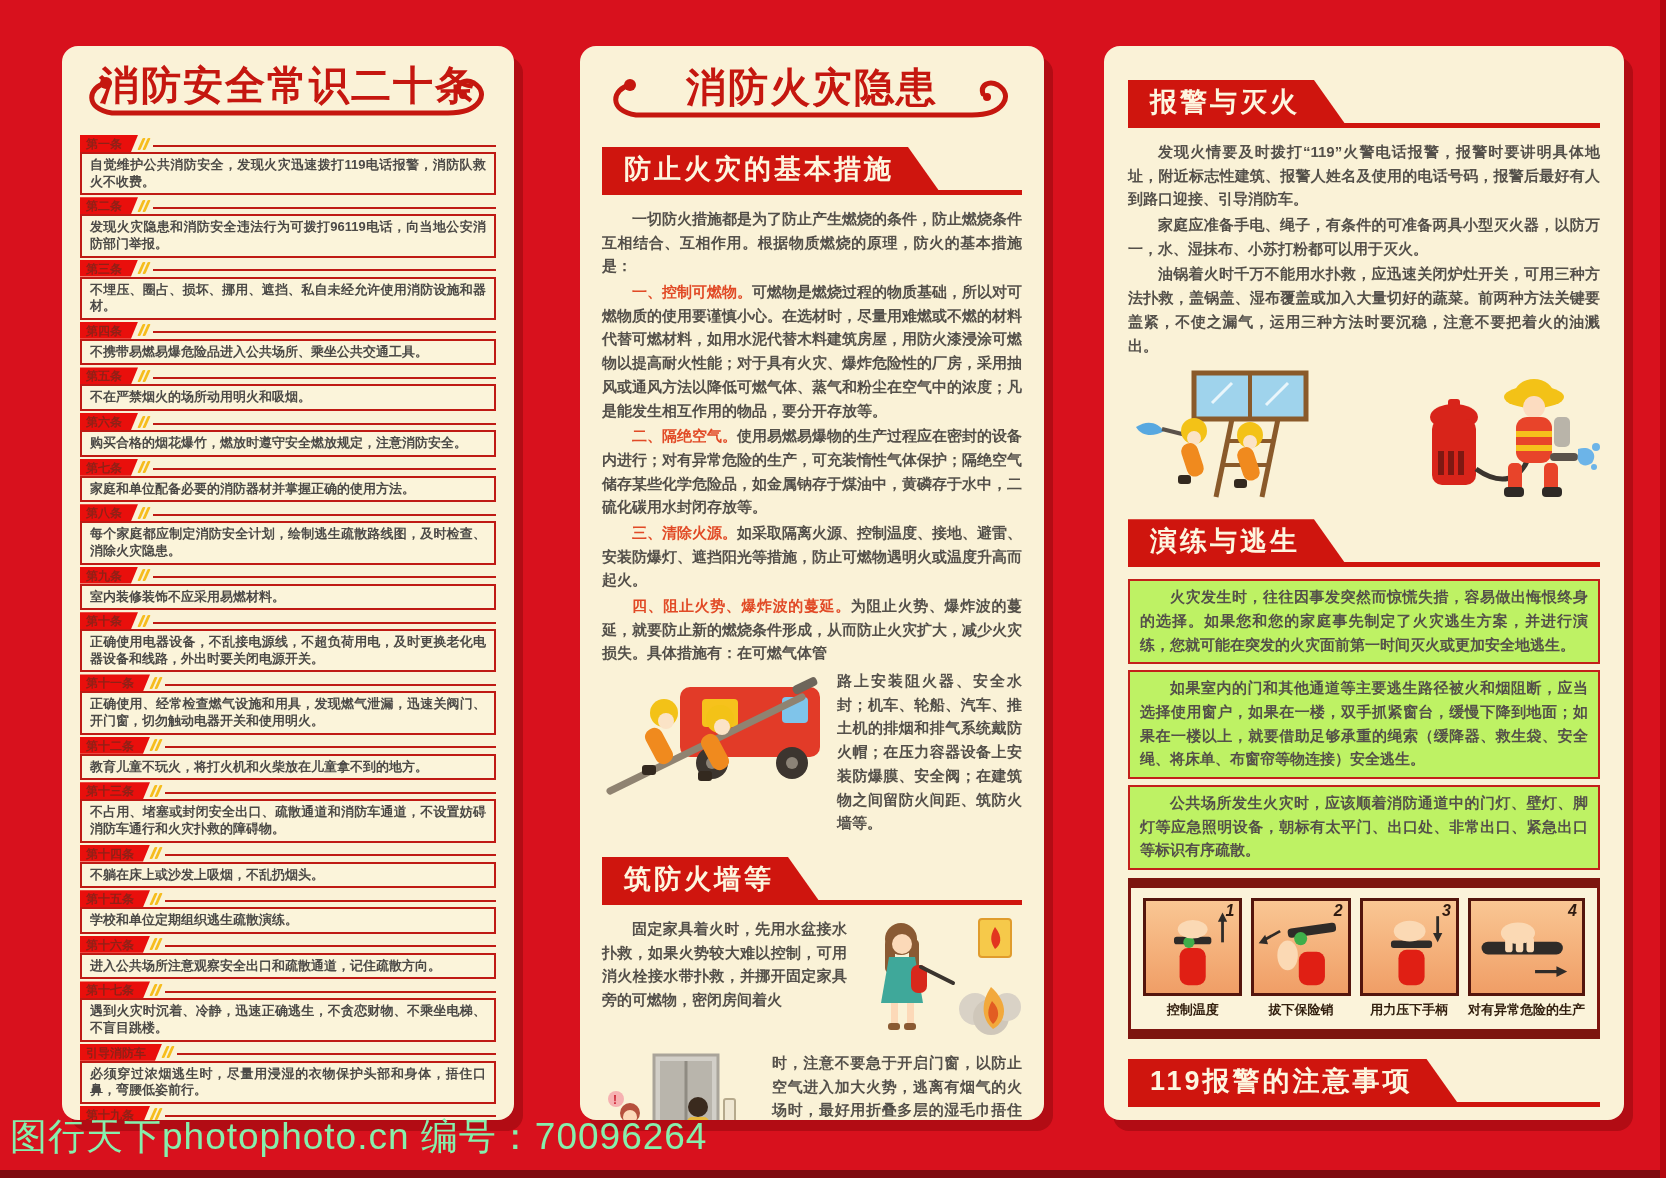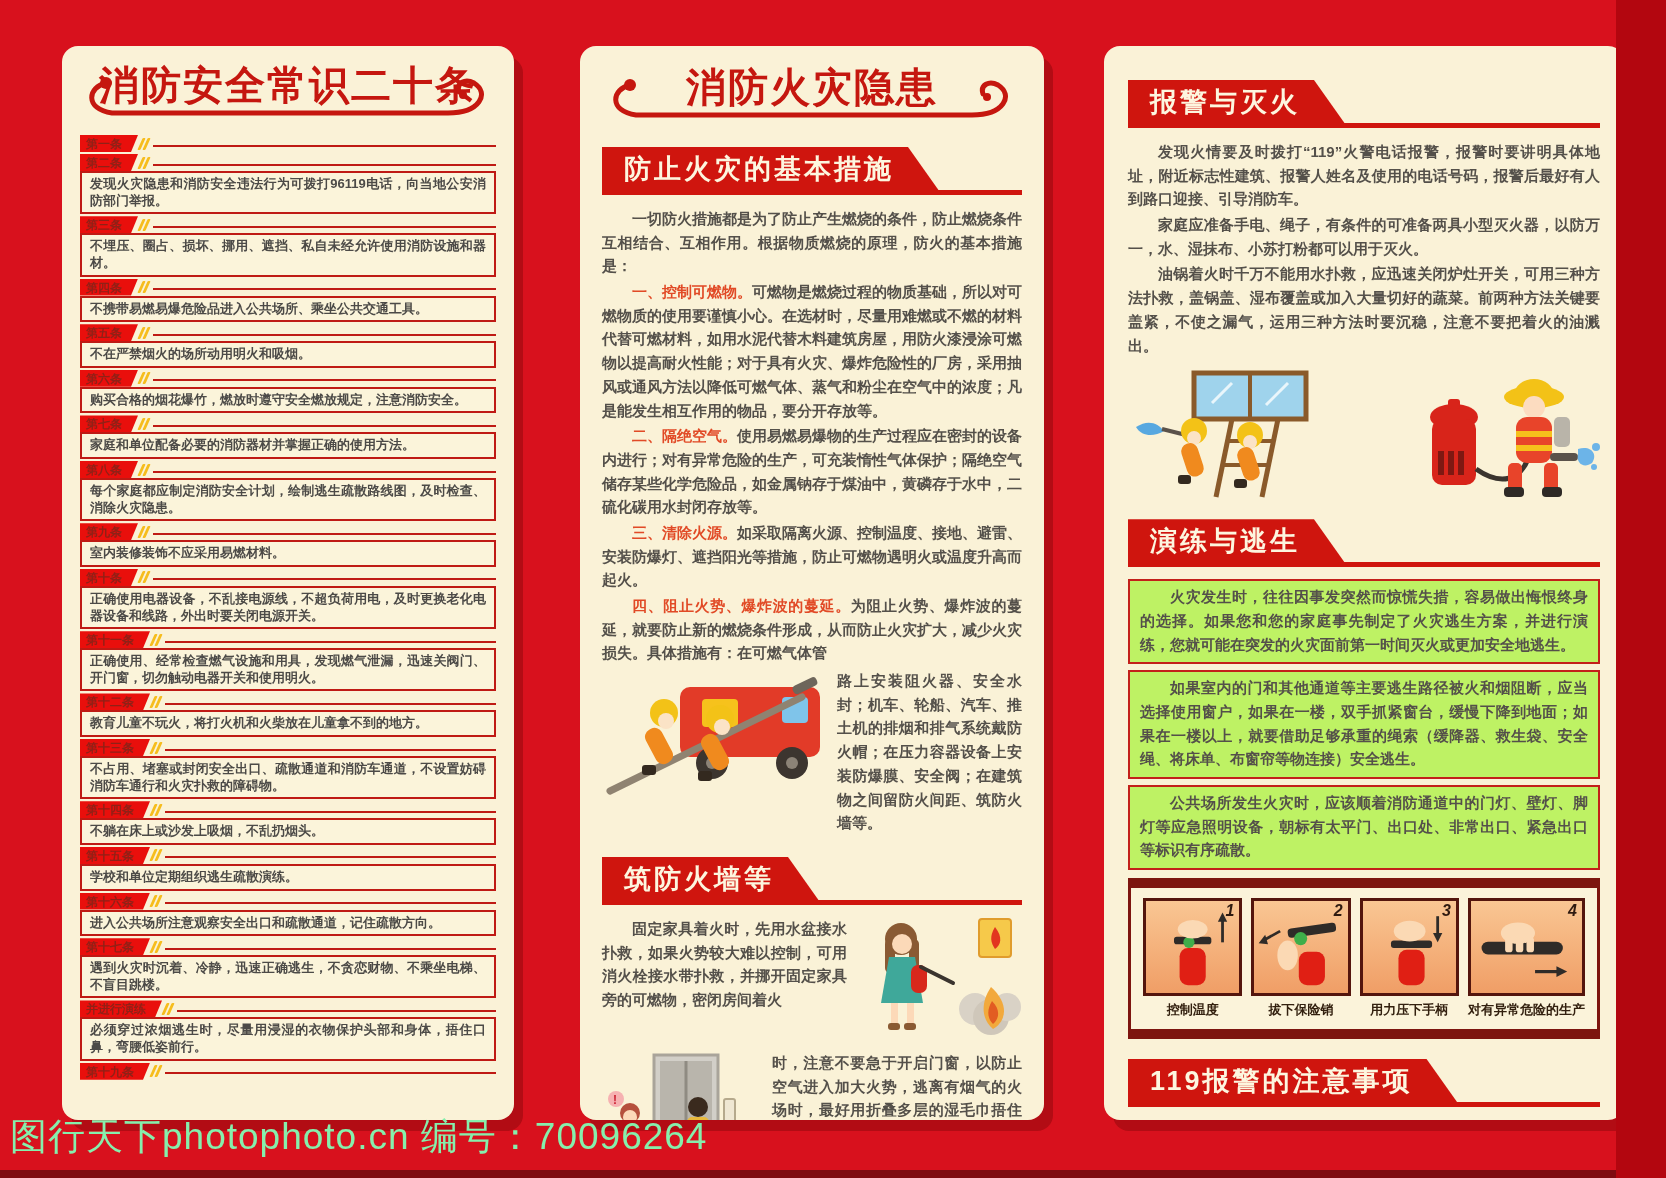--- a/index.html
+++ b/index.html
@@ -1,17 +1,17 @@
 <!DOCTYPE html>
 <html><head>
 <meta charset="utf-8">
 <style>
   html,body{margin:0;padding:0;background:#b3060f;}
   .poster{position:relative;width:1616px;height:1178px;background:#d8111d;overflow:hidden;
-          font-family:"Liberation Sans","DejaVu Sans",sans-serif;}
+          font-family:"Liberation Sans","DejaVu Sans",sans-serif;padding-left:44px;}
   .panel{position:absolute;top:46px;height:1074px;background:#faf2d7;border-radius:16px;
          box-shadow:9px 11px 0 rgba(140,8,12,.5);overflow:hidden;box-sizing:border-box;}
   #panel-1{left:62px;width:452px;padding:12px 18px 10px;}
   #panel-2{left:580px;width:464px;padding:14px 22px 10px;}
   #panel-3{left:1104px;width:520px;padding:14px 24px 10px;}
 
   
   .poster-title{text-align:center;color:#c5170f;font-size:40px;font-weight:800;letter-spacing:2px;
                 line-height:1.15;margin:4px 0 0;}
   .title-orn{display:block;margin:-33px auto 10px;}
@@ -80,20 +80,21 @@
     </svg>
 
     <div class="item">
       <div class="tg">
           <span class="tab">第一条</span>
           <span class="spark">
             <i></i>
             <i></i>
           </span>
         </div>
+      <div class="bx">自觉维护公共消防安全，发现火灾迅速拨打119电话报警，消防队救火不收费。</div>
     </div>
     <div class="item">
       <div class="tg">
           <span class="tab">第二条</span>
           <span class="spark">
             <i></i>
             <i></i>
           </span>
         </div>
       <div class="bx">发现火灾隐患和消防安全违法行为可拨打96119电话，向当地公安消防部门举报。</div>
@@ -243,21 +244,21 @@
           <span class="tab">第十七条</span>
           <span class="spark">
             <i></i>
             <i></i>
           </span>
         </div>
       <div class="bx">遇到火灾时沉着、冷静，迅速正确逃生，不贪恋财物、不乘坐电梯、不盲目跳楼。</div>
     </div>
     <div class="item">
       <div class="tg">
-          <span class="tab">并进行演练</span>
+          <span class="tab">引导消防车</span>
           <span class="spark">
             <i></i>
             <i></i>
           </span>
         </div>
       <div class="bx">必须穿过浓烟逃生时，尽量用浸湿的衣物保护头部和身体，捂住口鼻，弯腰低姿前行。</div>
     </div>
     <div class="item">
       <div class="tg">
           <span class="tab">第十九条</span>

